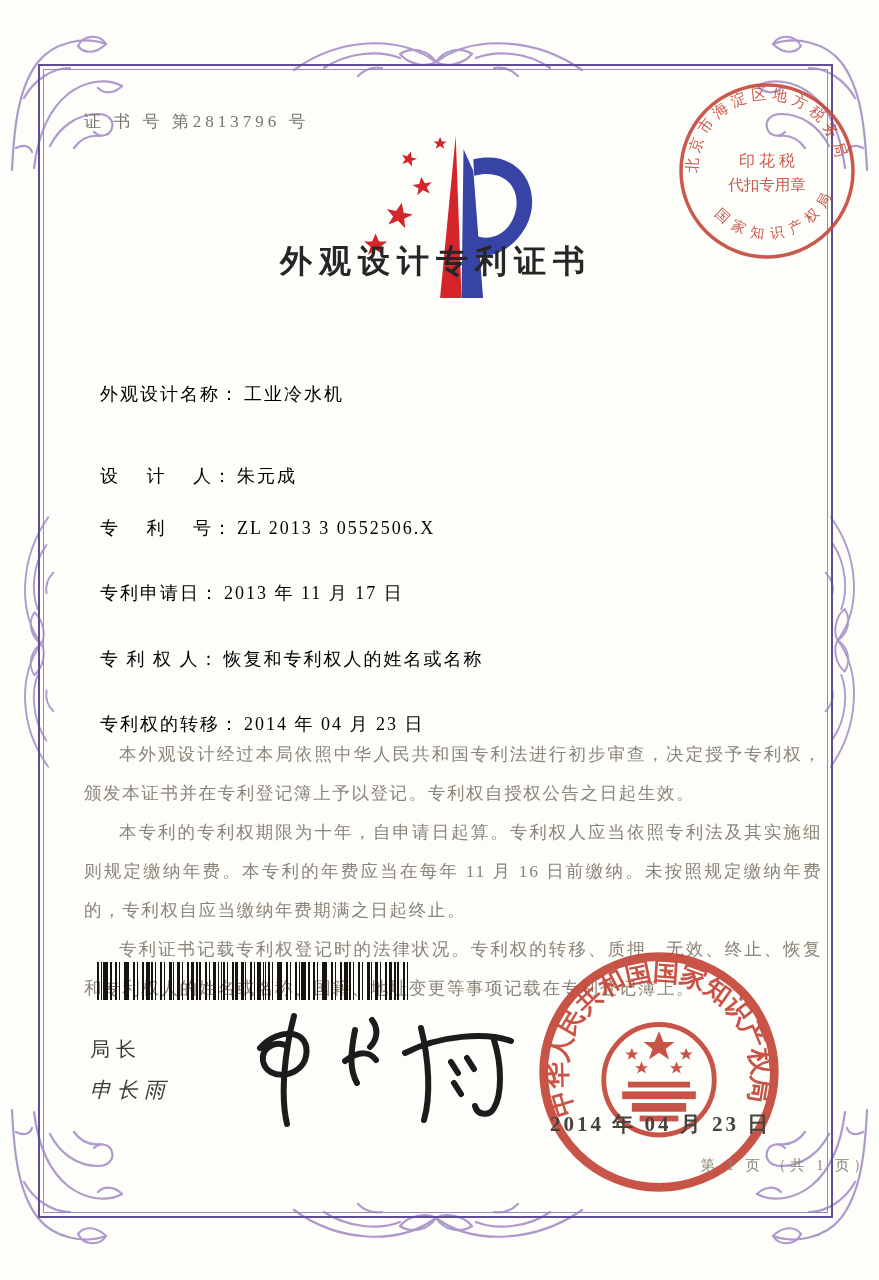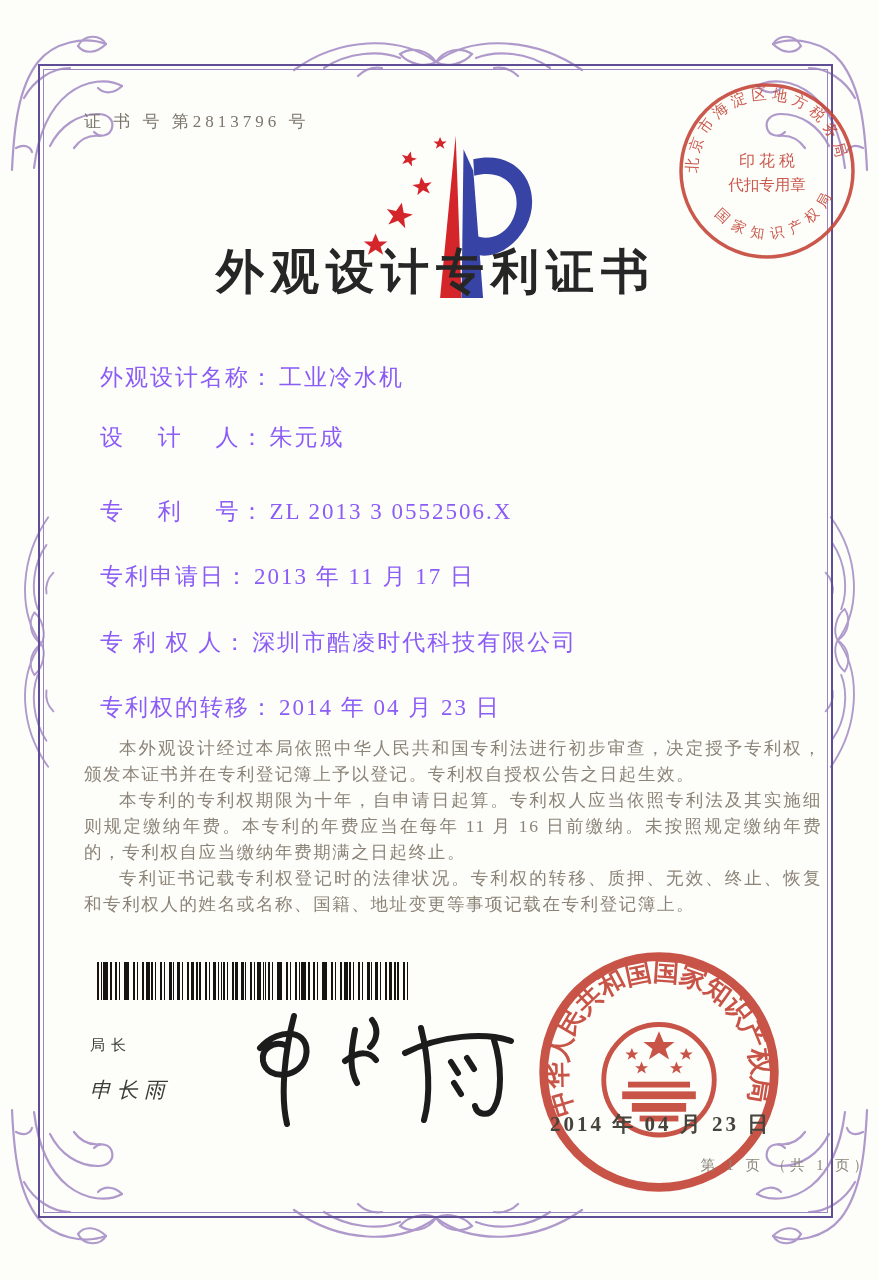--- a/index.html
+++ b/index.html
@@ -18,41 +18,41 @@
   }
   .orn { position:absolute; left:0; top:0; pointer-events:none; }
 
   .cert-no {
     position:absolute; left:84px; top:110px; font-size:17px; letter-spacing:4px;
     color:#7b766b;
   }
   .logo { position:absolute; left:348px; top:122px; }
   .title {
     position:absolute; left:0; top:240px; width:872px; text-align:center;
-    font-size:48px; font-weight:700; letter-spacing:7px; color:#262626;
+    font-size:32px; font-weight:700; letter-spacing:7px; color:#262626;
   }
   .field {
-    position:absolute; left:100px; font-size:23px; letter-spacing:2px;
-    color:#8b5cf6; white-space:nowrap;
+    position:absolute; left:100px; font-size:18px; letter-spacing:2px;
+    color:#000000; white-space:nowrap;margin-top:20px;
   }
   .field .val { margin-left:4px; }
   .paras {
     position:absolute; left:84px; top:735px; width:738px;
-    font-size:17.5px; line-height:26px; letter-spacing:1.6px; color:#8c8478;
+    font-size:17.5px; line-height:39px; letter-spacing:1.6px; color:#8c8478;
     text-align:justify;
   }
   .paras p { margin:0; text-indent:2em; }
   .barcode {
     position:absolute; left:97px; top:962px; width:313px; height:38px;
     background-image:
       repeating-linear-gradient(90deg,#17140f 0 2px,transparent 2px 4px,#17140f 4px 5px,transparent 5px 9px),
       repeating-linear-gradient(90deg,transparent 0 6px,#17140f 6px 9px,transparent 9px 14px,#17140f 14px 15px,transparent 15px 22px);
   }
   .director-title {
-    position:absolute; left:90px; top:1036px; font-size:15px; letter-spacing:6px; color:#3c3b37;
+    position:absolute; left:90px; top:1036px; font-size:20px; letter-spacing:6px; color:#3c3b37;
   }
   .director-name {
     position:absolute; left:90px; top:1076px; font-size:21px; letter-spacing:6px; color:#3c3b37;font-style:italic;
   }
   .signature { position:absolute; left:205px; top:1000px; }
   .seal-main { position:absolute; left:533px; top:946px; opacity:.93; }
   .seal-tax { position:absolute; left:672px; top:76px; opacity:.9; }
   .seal-date {
     position:absolute; left:550px; top:1110px; font-size:21px; letter-spacing:3px;
     color:#45433c; font-weight:700; white-space:nowrap;
@@ -125,31 +125,31 @@
         <path d="M126,38 C176,27 198,72 180,107 C166,132 142,141 128,135 L127,116 C146,124 166,112 170,88 C173,63 154,48 127,55 Z"></path>
       </g>
     </svg>
   </div>
 
   <div class="title">外观设计专利证书</div>
 
   <div class="field" style="top:362px">
     <span>外观设计名称：</span><span class="val">工业冷水机</span>
   </div>
-  <div class="field" style="top:422px">
+  <div class="field" style="top:444px">
     <span>设　 计　 人：</span><span class="val">朱元成</span>
   </div>
   <div class="field" style="top:496px">
     <span>专　 利　 号：</span><span class="val">ZL 2013 3 0552506.X</span>
   </div>
   <div class="field" style="top:561px">
     <span>专利申请日：</span><span class="val">2013 年 11 月 17 日</span>
   </div>
   <div class="field" style="top:627px">
-    <span>专 利 权 人：</span><span class="val">深圳市酷凌时代科技有限公司</span>
+    <span>专 利 权 人：</span><span class="val">恢复和专利权人的姓名或名称</span>
   </div>
   <div class="field" style="top:692px">
     <span>专利权的转移：</span><span class="val">2014 年 04 月 23 日</span>
   </div>
 
   <div class="paras">
     <p>本外观设计经过本局依照中华人民共和国专利法进行初步审查，决定授予专利权，颁发本证书并在专利登记簿上予以登记。专利权自授权公告之日起生效。</p>
     <p>本专利的专利权期限为十年，自申请日起算。专利权人应当依照专利法及其实施细则规定缴纳年费。本专利的年费应当在每年 11 月 16 日前缴纳。未按照规定缴纳年费的，专利权自应当缴纳年费期满之日起终止。</p>
     <p>专利证书记载专利权登记时的法律状况。专利权的转移、质押、无效、终止、恢复和专利权人的姓名或名称、国籍、地址变更等事项记载在专利登记簿上。</p>
   </div>

